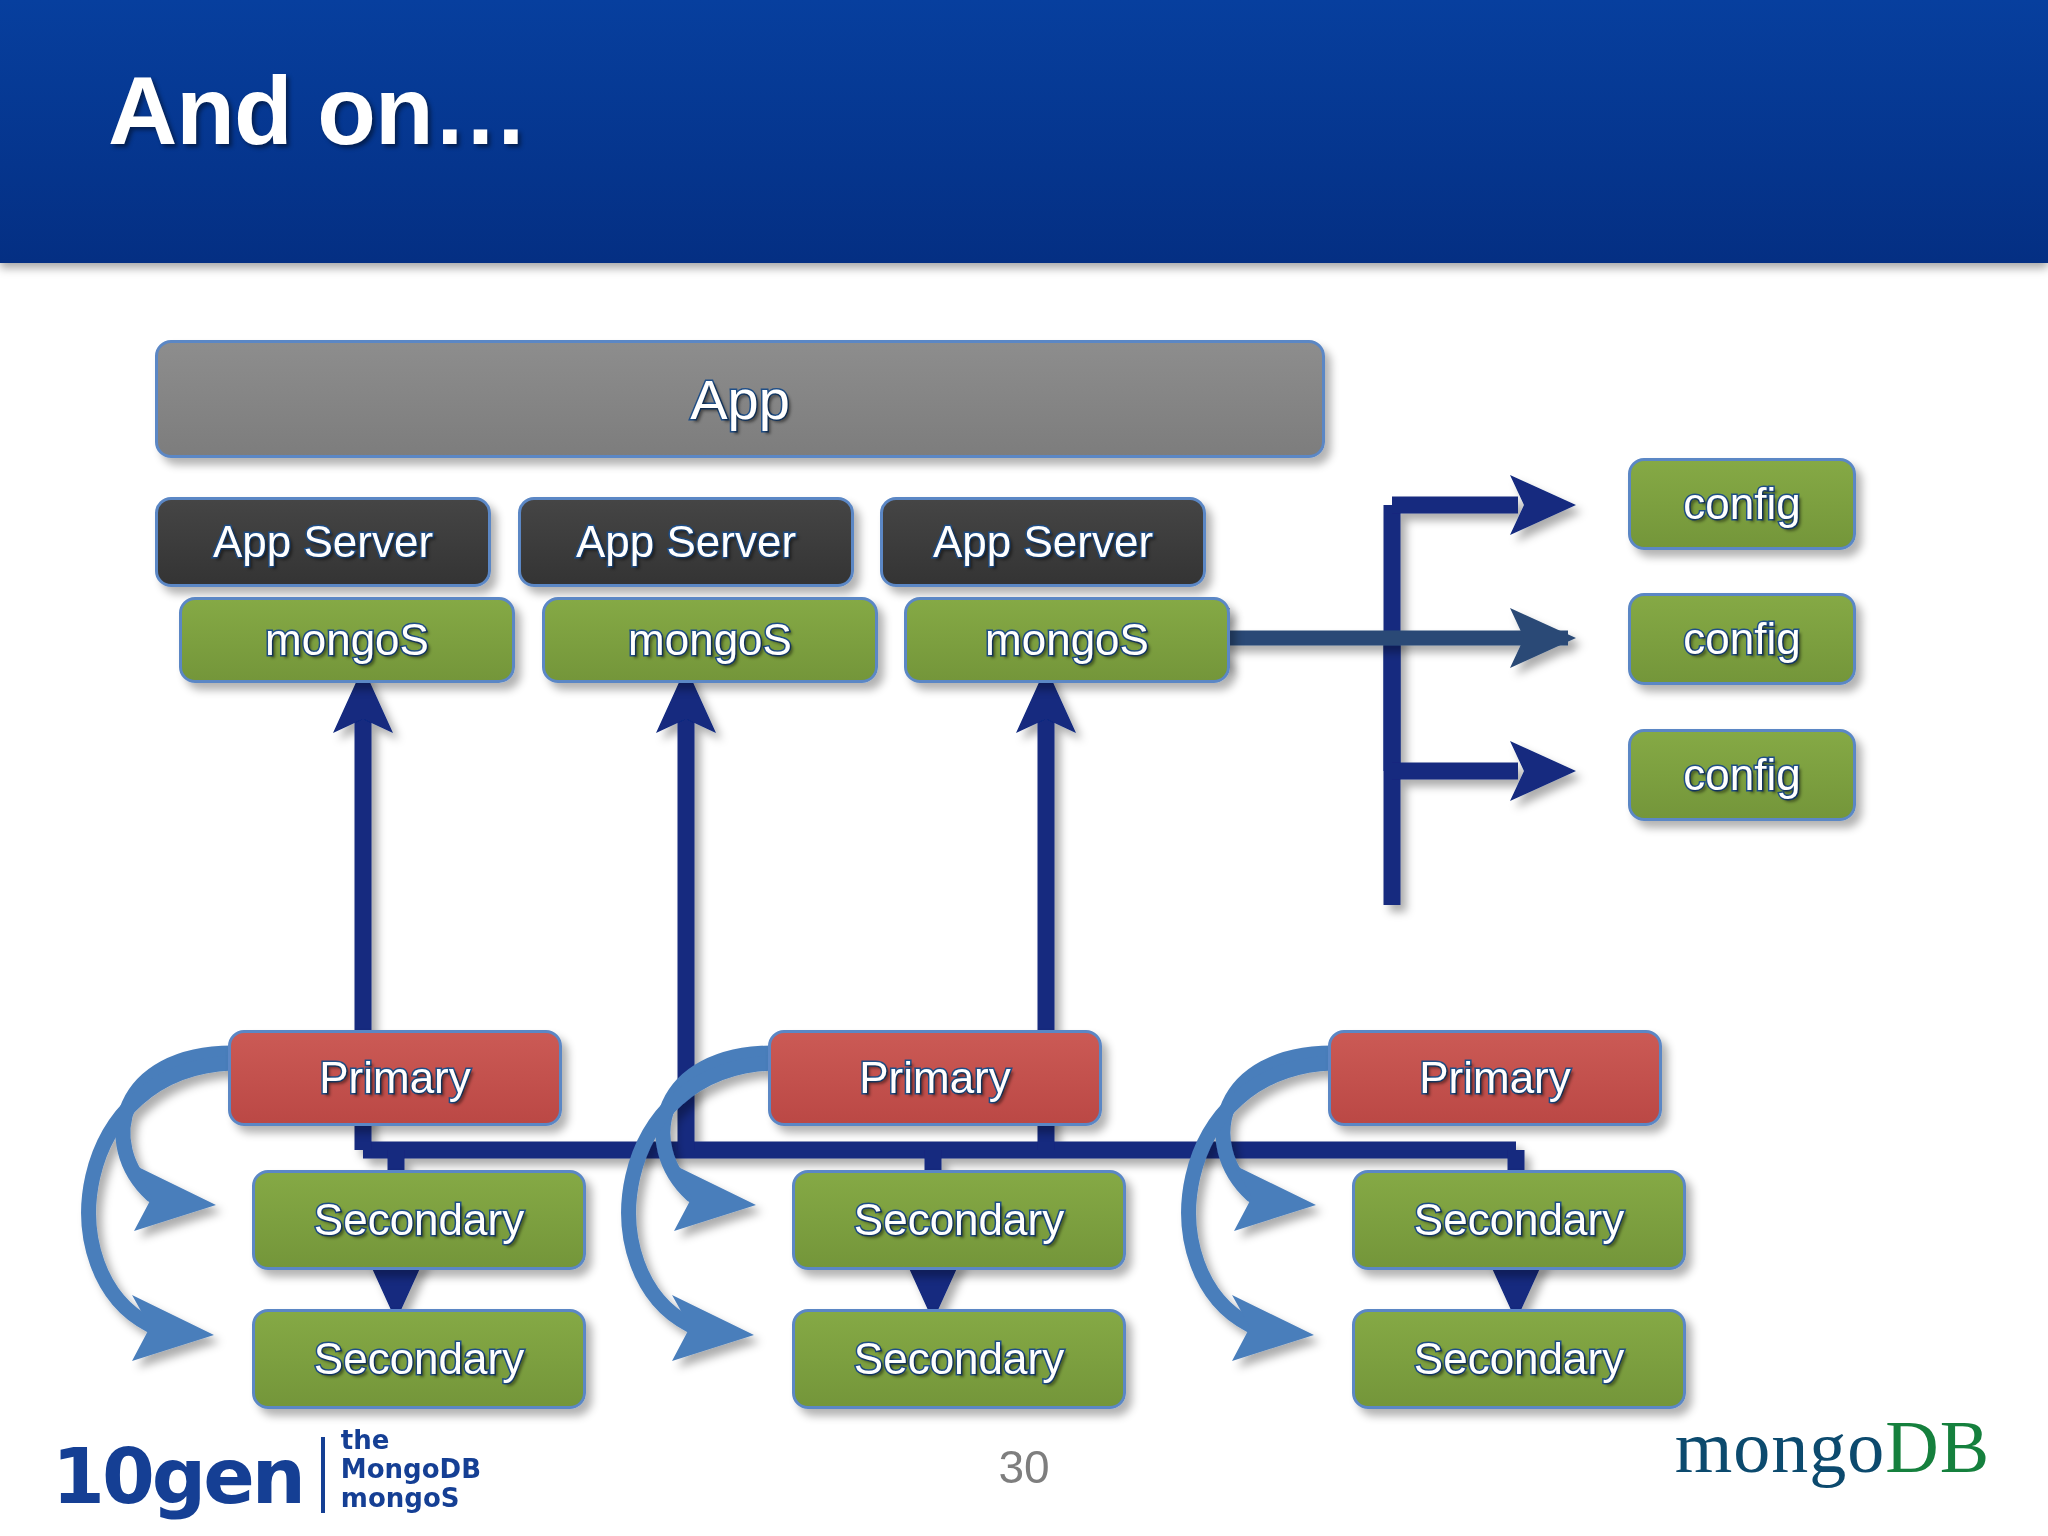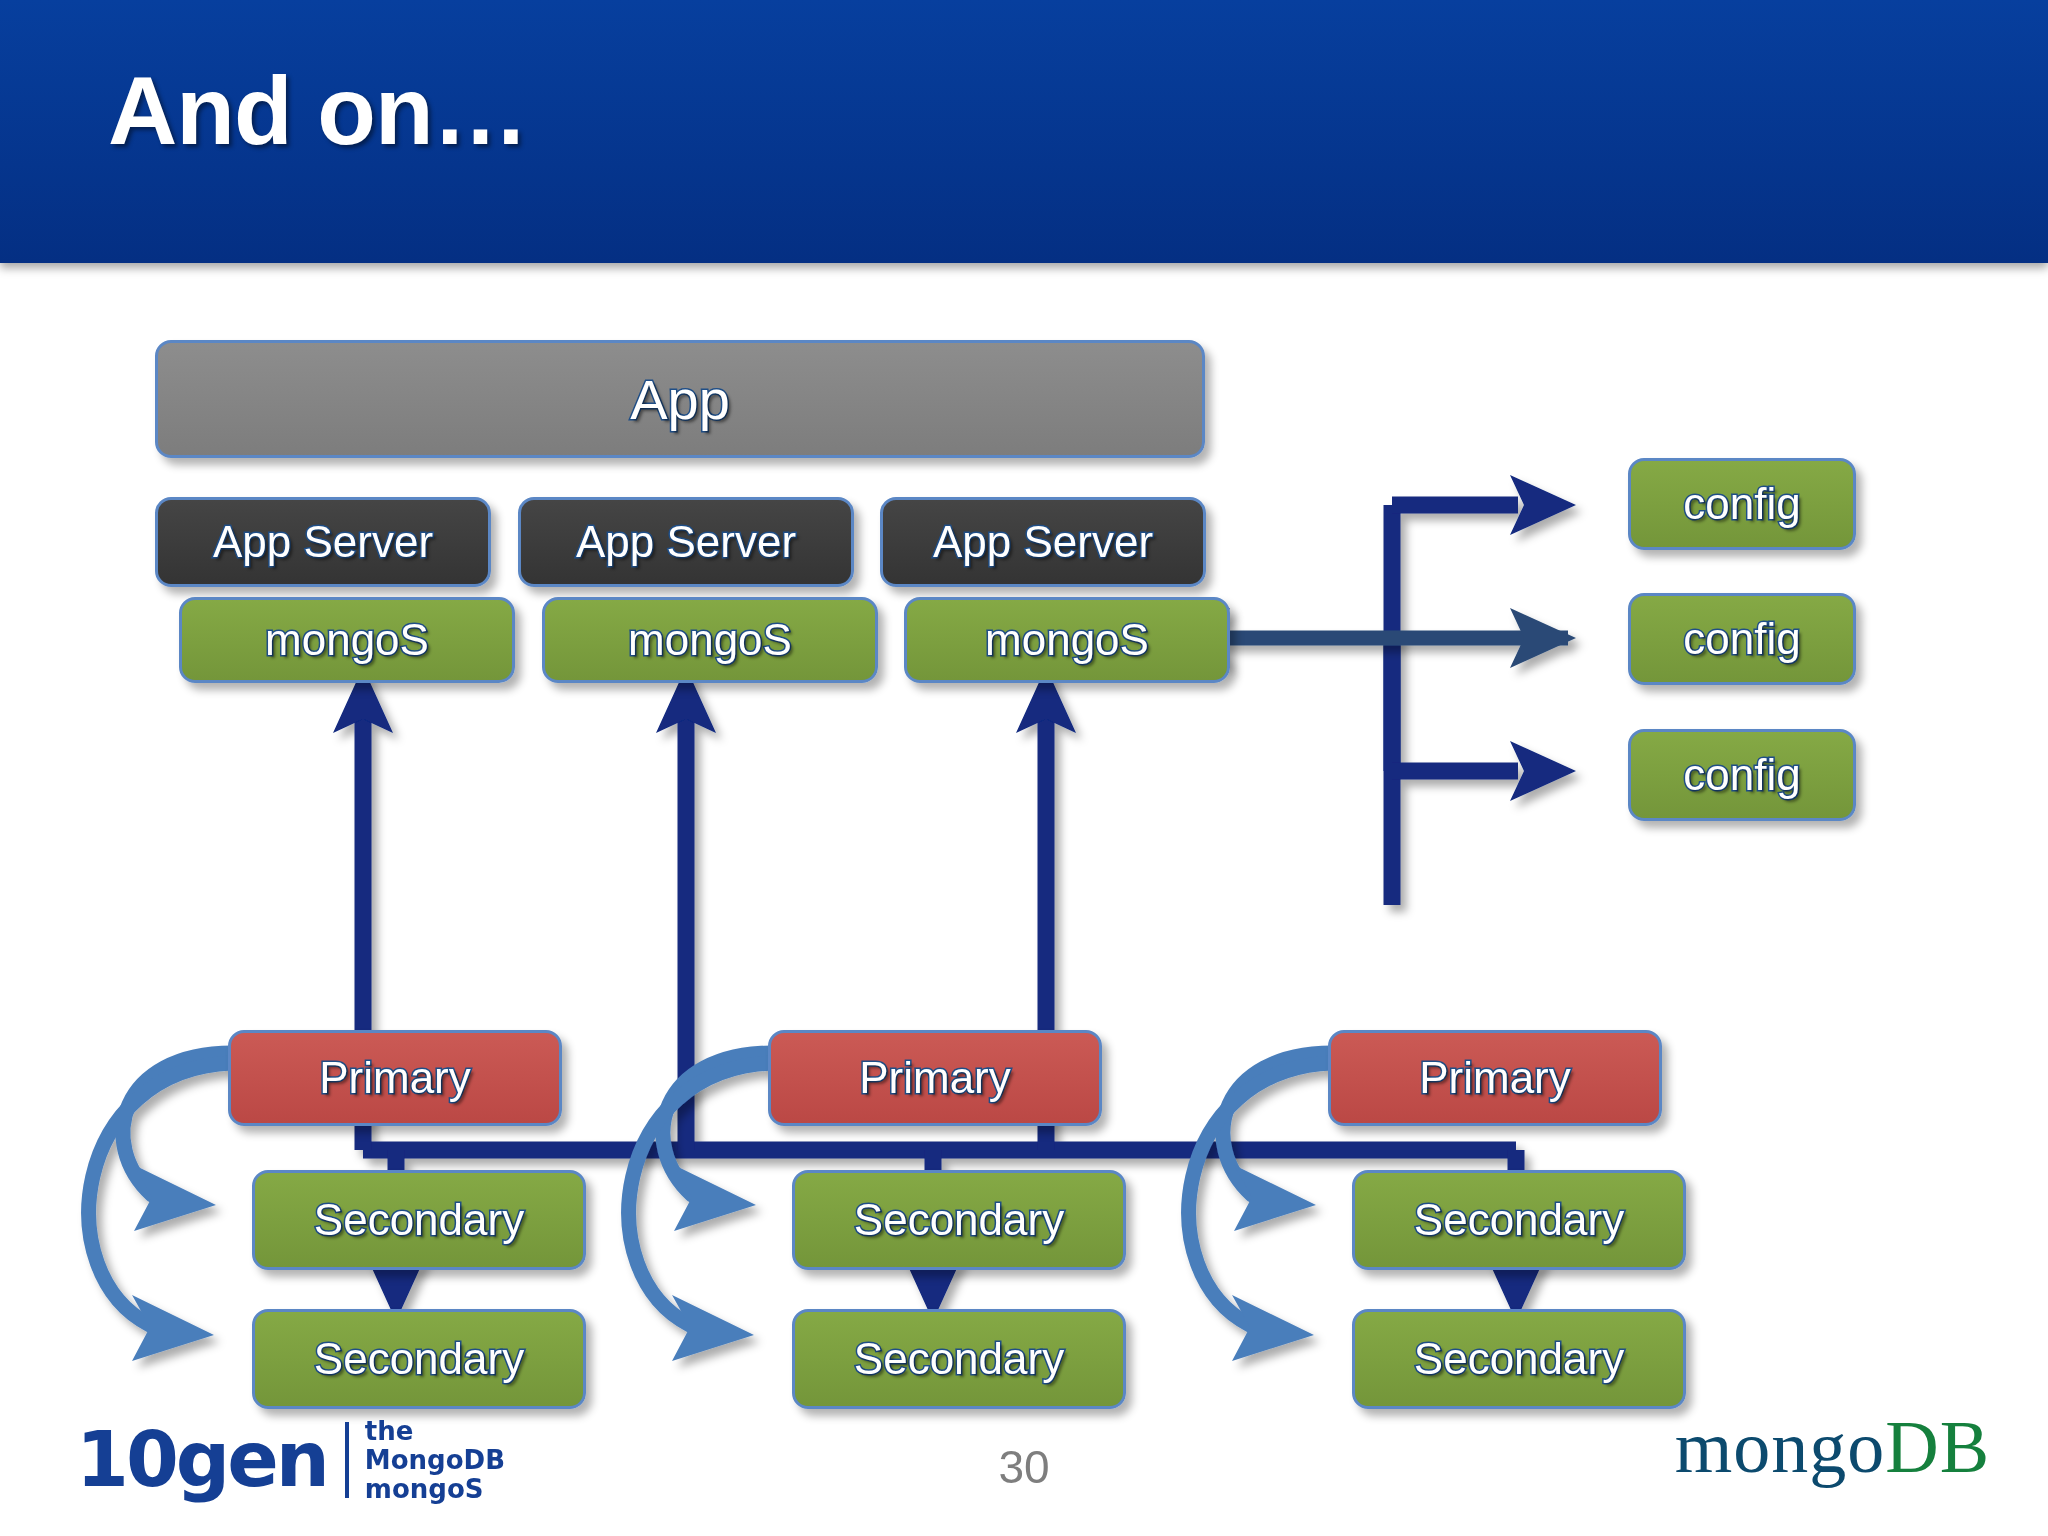--- a/index.html
+++ b/index.html
@@ -80,25 +80,24 @@
     width: 2048px;
     height: 1273px;
     z-index: 1;
     pointer-events: none;
   }
 
   
   #footer-left {
     position: absolute;
     left: 52px;
-    bottom: 32px;
+    bottom: 23px;
     display: flex;
-    align-items: center;
+    align-items: flex-end;
     z-index: 6;
-    margin-left: 24px;
   }
   #tengen-word {
     font-family: "DejaVu Sans", sans-serif;
     font-size: 76px;
     font-weight: bold;
     color: #153f94;
     letter-spacing: -3px;
     line-height: 0.95;
   }
   #tengen-rule {
@@ -207,21 +206,21 @@
       <path d="M772,800 C612,806 588,1010 690,1062" stroke="#4a7ebb" stroke-width="15" fill="none" stroke-linecap="round"></path>
       <polygon points="672,1032 754,1072 672,1098 690,1064" fill="#4a7ebb"></polygon>
 
       <path d="M1332,790 C1220,790 1196,880 1252,932" stroke="#4a7ebb" stroke-width="15" fill="none" stroke-linecap="round"></path>
       <polygon points="1234,902 1316,942 1234,968 1252,934" fill="#4a7ebb"></polygon>
       <path d="M1332,800 C1172,806 1148,1010 1250,1062" stroke="#4a7ebb" stroke-width="15" fill="none" stroke-linecap="round"></path>
       <polygon points="1232,1032 1314,1072 1232,1098 1250,1064" fill="#4a7ebb"></polygon>
     </g>
   </svg>
 
-  <div class="node n-app" style="left:155px; top:77px; width:1050px; height:118px;">
+  <div class="node n-app" style="left:155px; top:77px; width:1170px; height:118px;">
     <span class="lbl" style="font-size:56px;">App</span>
   </div>
 
   <div class="node n-appsrv" style="left:155px; top:234px; width:336px; height:90px;">
     <span class="lbl" style="font-size:44px;">App Server</span>
   </div>
   <div class="node n-green" style="left:155px; top:334px; width:336px; height:86px;">
     <span class="lbl" style="font-size:44px;">mongoS</span>
   </div>
 

